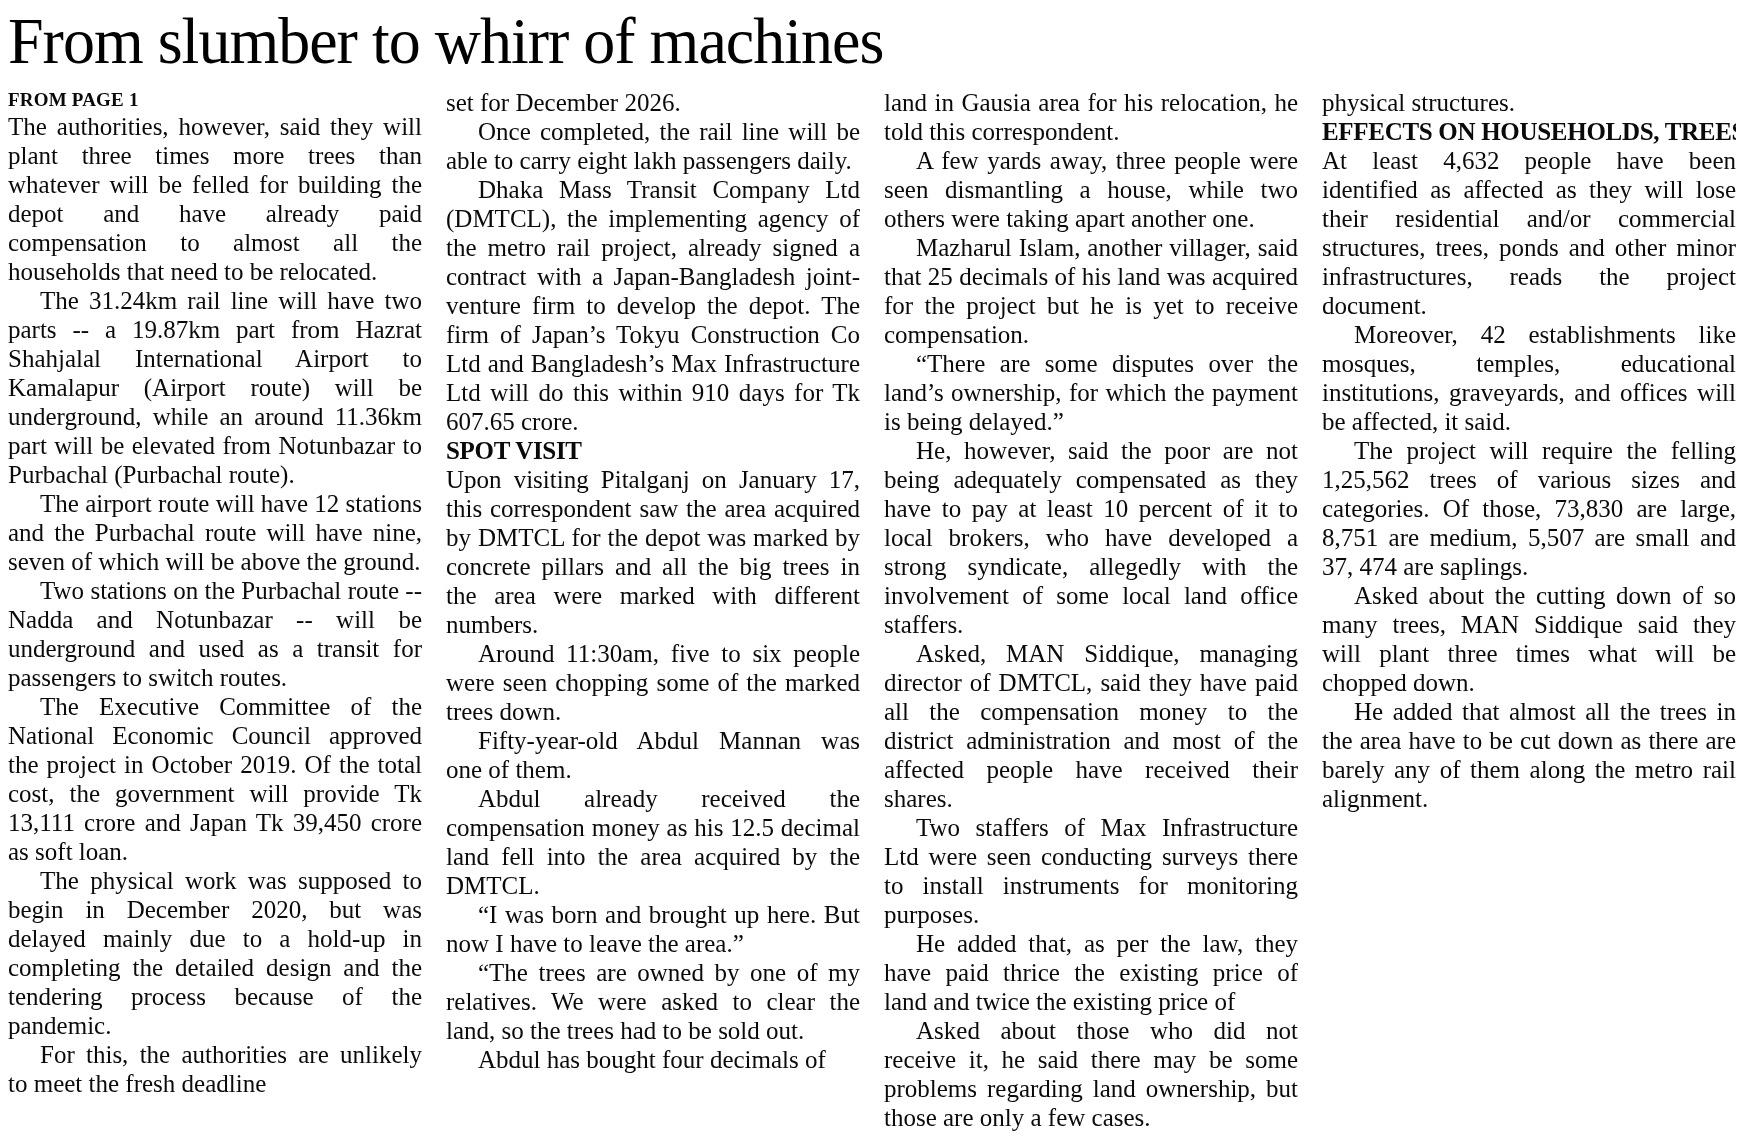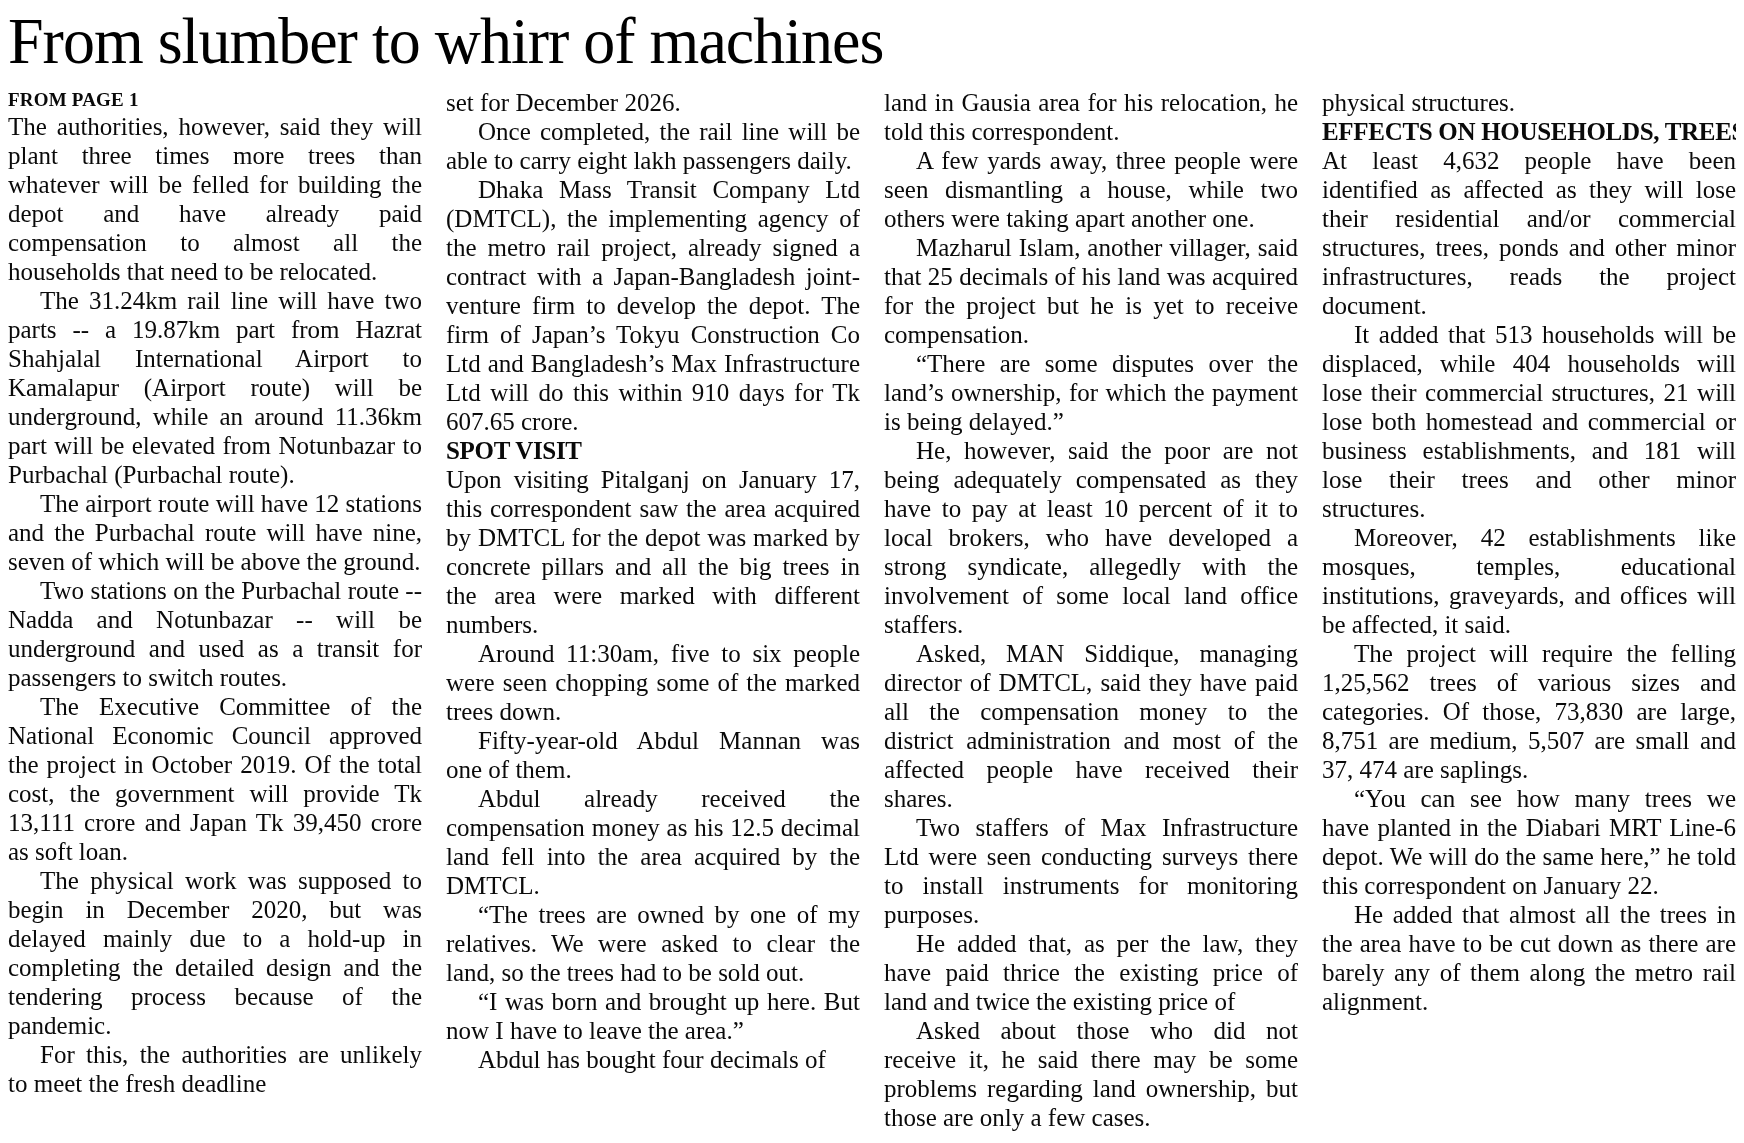--- a/index.html
+++ b/index.html
@@ -76,42 +76,41 @@
 
     <div class="col">
       <p>set for December 2026.</p>
       <p class="ind">Once completed, the rail line will be able to carry eight lakh passengers daily.</p>
       <p class="ind">Dhaka Mass Transit Company Ltd (DMTCL), the implementing agency of the metro rail project, already signed a contract with a Japan-Bangladesh joint-venture firm to develop the depot. The firm of Japan’s Tokyu Construction Co Ltd and Bangladesh’s Max Infrastructure Ltd will do this within 910 days for Tk 607.65 crore.</p>
       <p class="subhead">SPOT VISIT</p>
       <p>Upon visiting Pitalganj on January 17, this correspondent saw the area acquired by DMTCL for the depot was marked by concrete pillars and all the big trees in the area were marked with different numbers.</p>
       <p class="ind">Around 11:30am, five to six people were seen chopping some of the marked trees down.</p>
       <p class="ind">Fifty-year-old Abdul Mannan was one of them.</p>
       <p class="ind">Abdul already received the compensation money as his 12.5 decimal land fell into the area acquired by the DMTCL.</p>
+      <p class="ind">“I was born and brought up here. But now I have to leave the area.”</p>
       <p class="ind">“The trees are owned by one of my relatives. We were asked to clear the land, so the trees had to be sold out.</p>
-      <p class="ind">“I was born and brought up here. But now I have to leave the area.”</p>
       <p class="ind">Abdul has bought four decimals of</p>
     </div>
 
     <div class="col">
       <p>land in Gausia area for his relocation, he told this correspondent.</p>
       <p class="ind">A few yards away, three people were seen dismantling a house, while two others were taking apart another one.</p>
       <p class="ind">Mazharul Islam, another villager, said that 25 decimals of his land was acquired for the project but he is yet to receive compensation.</p>
       <p class="ind">“There are some disputes over the land’s ownership, for which the payment is being delayed.”</p>
       <p class="ind">He, however, said the poor are not being adequately compensated as they have to pay at least 10 percent of it to local brokers, who have developed a strong syndicate, allegedly with the involvement of some local land office staffers.</p>
       <p class="ind">Asked, MAN Siddique, managing director of DMTCL, said they have paid all the compensation money to the district administration and most of the affected people have received their shares.</p>
       <p class="ind">Two staffers of Max Infrastructure Ltd were seen conducting surveys there to install instruments for monitoring purposes.</p>
       <p class="ind">He added that, as per the law, they have paid thrice the existing price of land and twice the existing price of</p>
       <p class="ind">Asked about those who did not receive it, he said there may be some problems regarding land ownership, but those are only a few cases.</p>
     </div>
 
     <div class="col">
       <p>physical structures.</p>
       <p class="subhead">EFFECTS ON HOUSEHOLDS, TREES</p>
       <p>At least 4,632 people have been identified as affected as they will lose their residential and/or commercial structures, trees, ponds and other minor infrastructures, reads the project document.</p>
-      <p class="ind">It added that 513 households will be displaced, while 404 households will lose their commercial structures, 21 will lose both homestead and commercial or business establishments, and 181 will lose their trees and other minor structures.</p>
       <p class="ind">Moreover, 42 establishments like mosques, temples, educational institutions, graveyards, and offices will be affected, it said.</p>
       <p class="ind">The project will require the felling 1,25,562 trees of various sizes and categories. Of those, 73,830 are large, 8,751 are medium, 5,507 are small and 37, 474 are saplings.</p>
-      <p class="ind">“You can see how many trees we have planted in the Diabari MRT Line-6 depot. We will do the same here,” he told this correspondent on January 22.</p>
+      <p class="ind">Asked about the cutting down of so many trees, MAN Siddique said they will plant three times what will be chopped down.</p>
       <p class="ind">He added that almost all the trees in the area have to be cut down as there are barely any of them along the metro rail alignment.</p>
     </div>
 
   </div>
 </div>
 
 </body></html>

